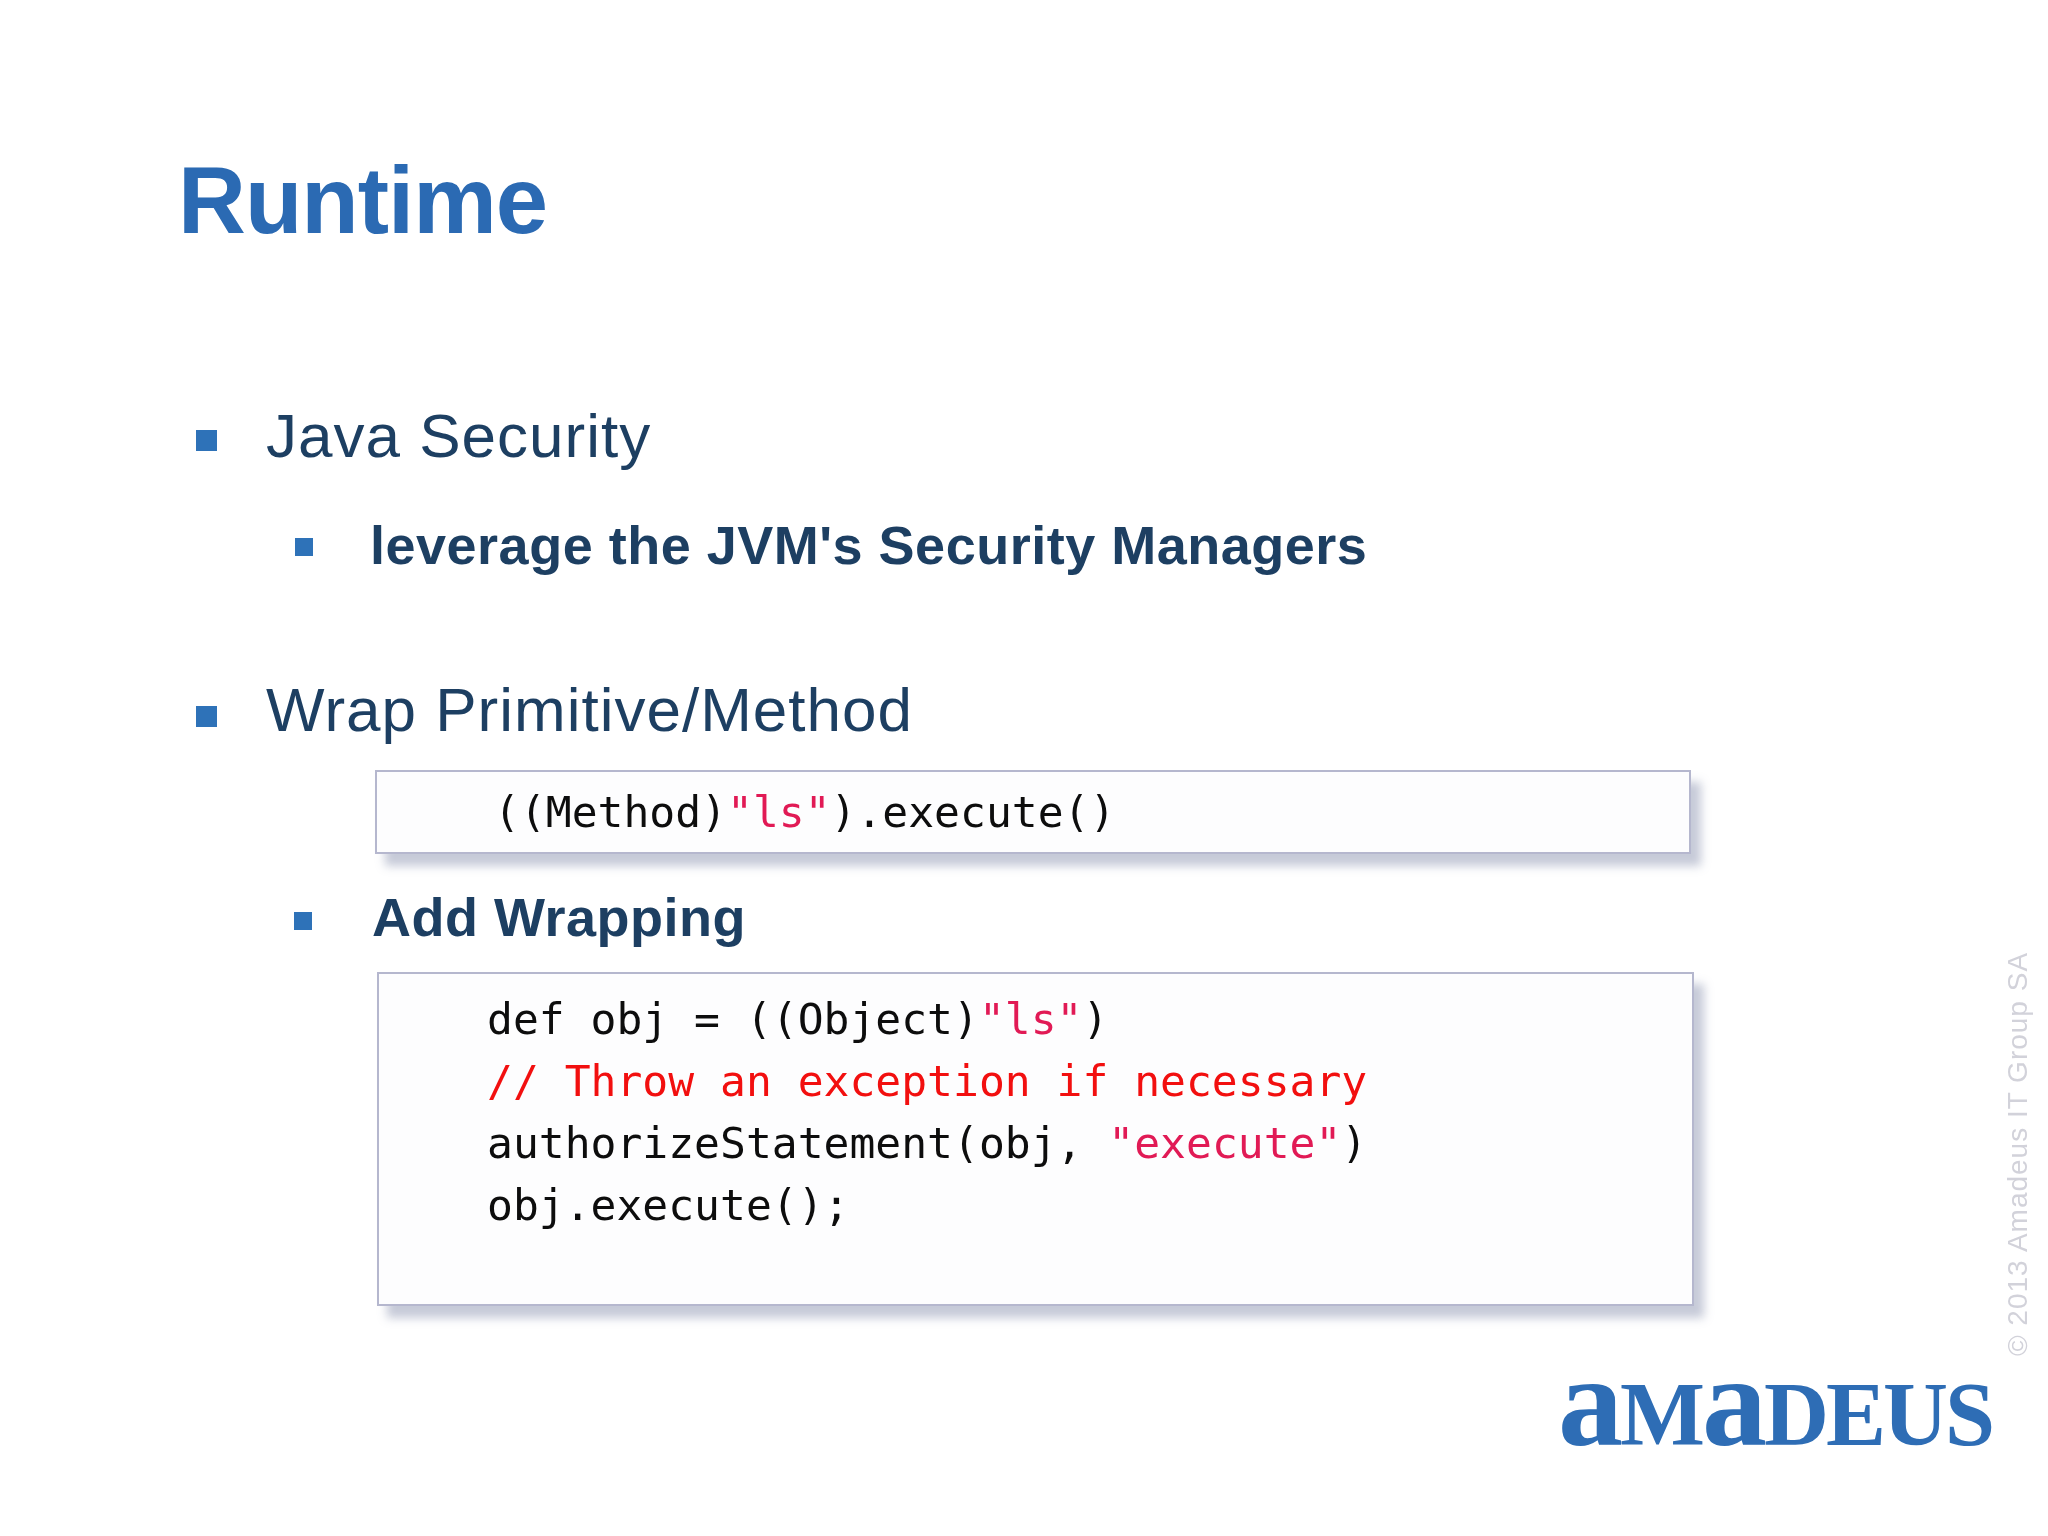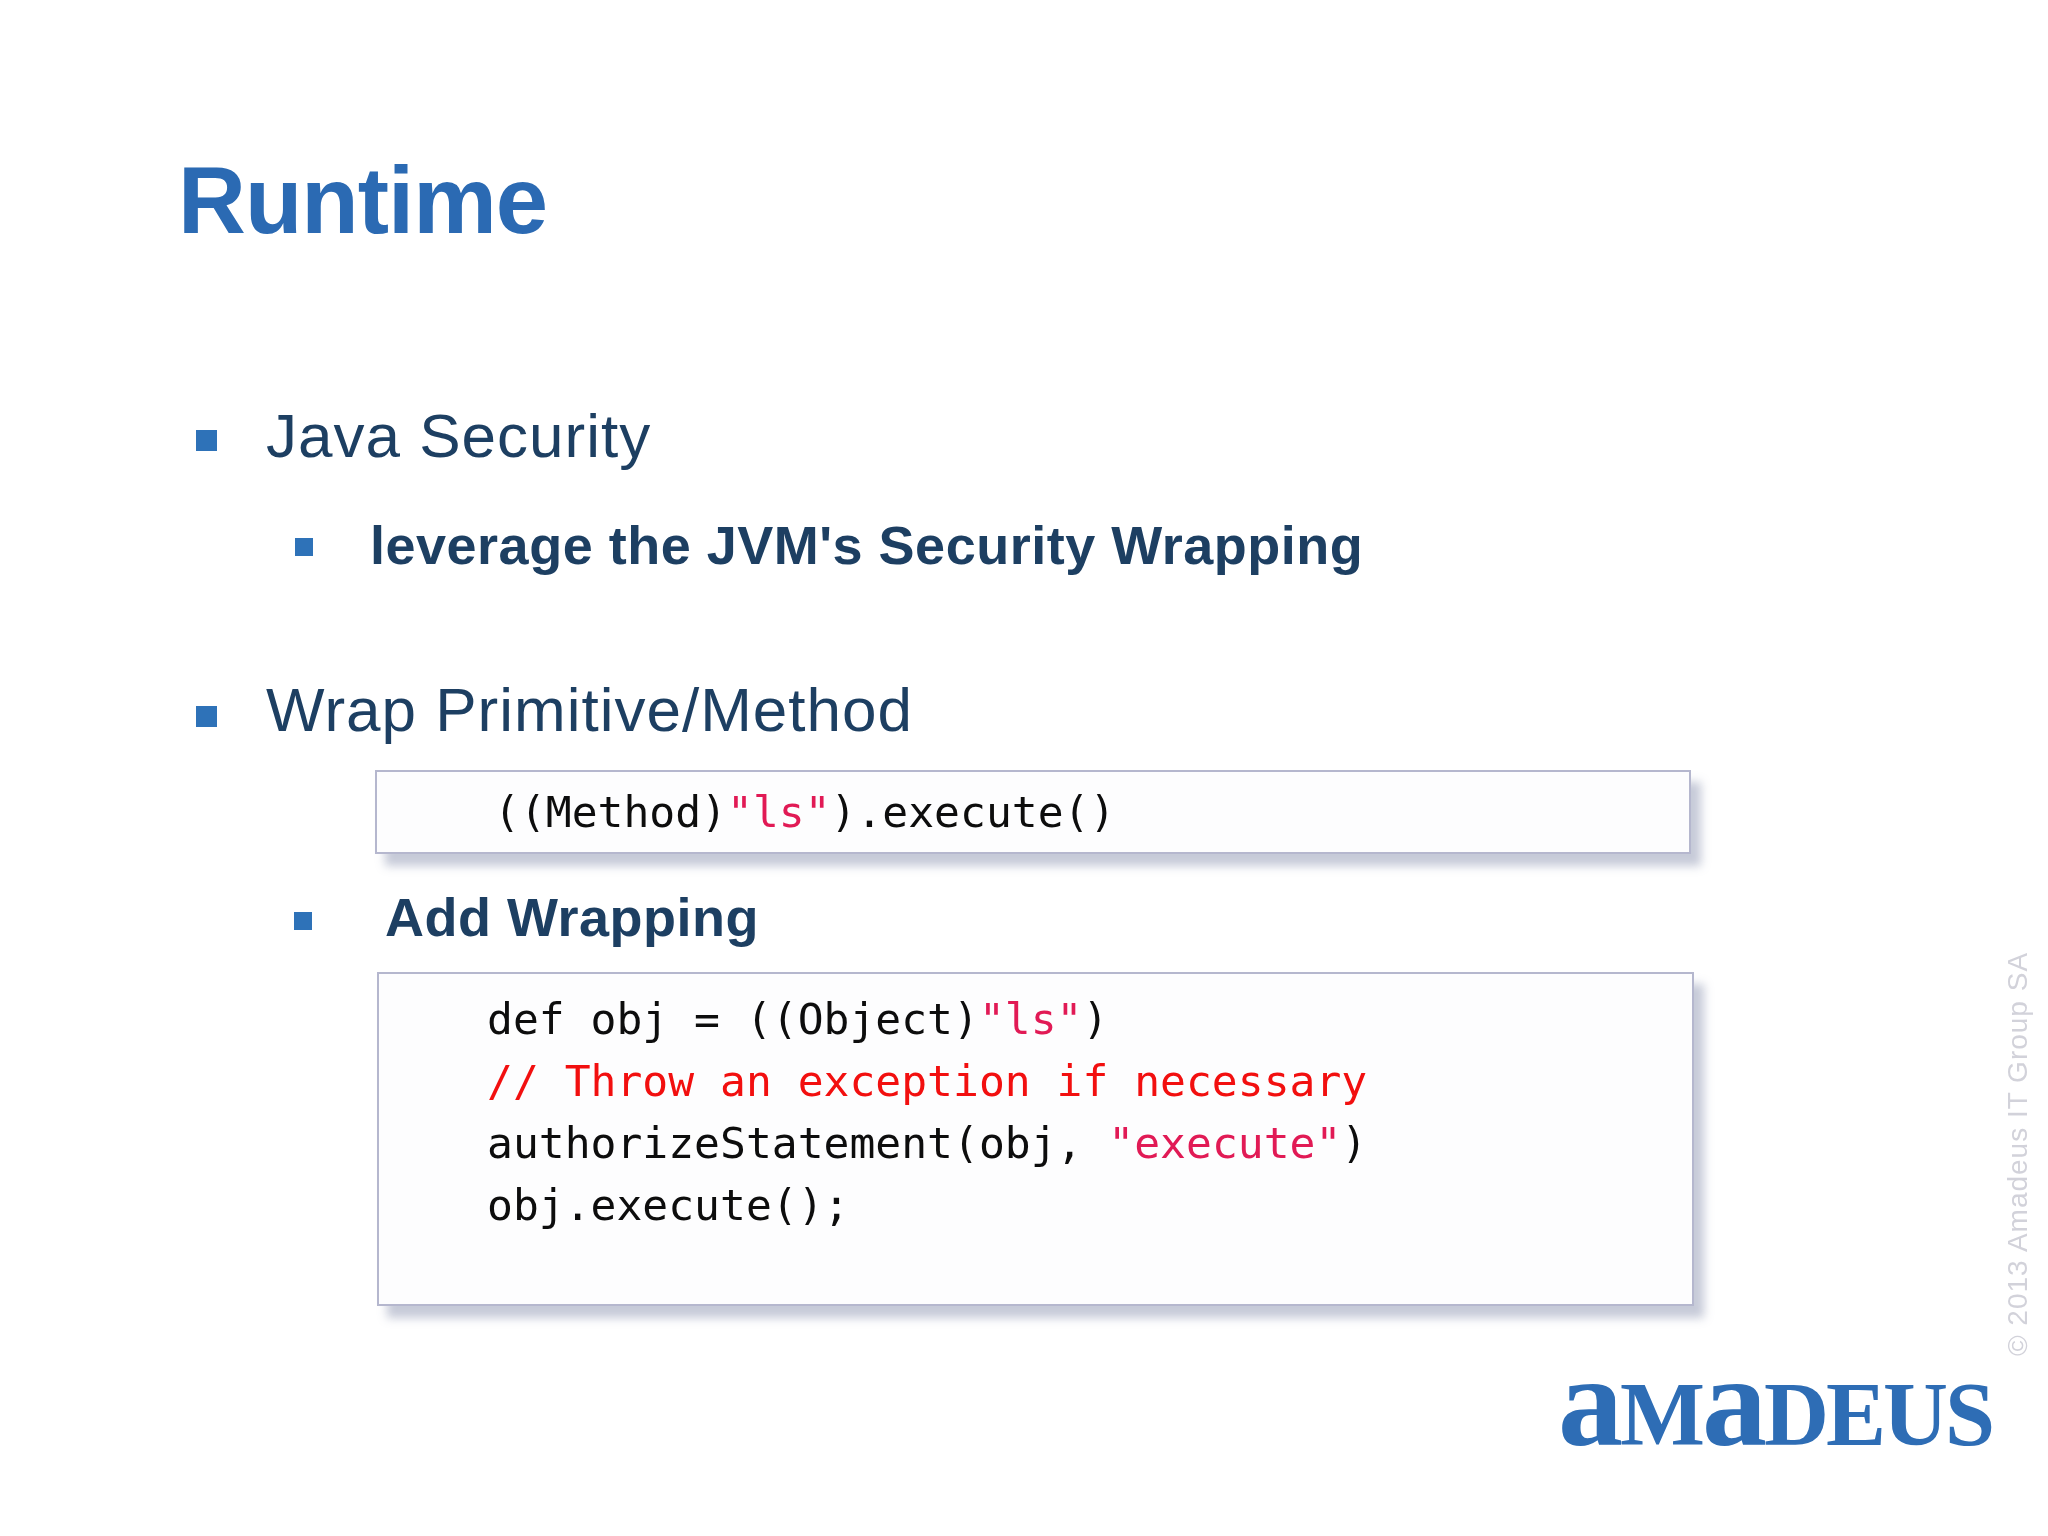--- a/index.html
+++ b/index.html
@@ -87,31 +87,31 @@
 <body>
 
 <div id="slide">
 
   <div class="slide-title">Runtime</div>
 
   <span class="bullet-sq sq-l1" style="left:196px;top:430px;"></span>
   <div class="h2-text" style="left:266px;top:402px;">Java Security</div>
 
   <span class="bullet-sq sq-l2" style="left:295px;top:538px;"></span>
-  <div class="h3-text" style="left:370px;top:516px;">leverage the JVM's Security Wrapping</div>
+  <div class="h3-text" style="left:370px;top:516px;">leverage the JVM's Security Managers</div>
 
   <span class="bullet-sq sq-l1" style="left:196px;top:706px;"></span>
   <div class="h2-text" style="left:266px;top:676px;">Wrap Primitive/Method</div>
 
   <div id="code-box-1" class="code-box">
       <div class="code-line"><span class="seg-plain">((Method)</span><span class="seg-string">"ls"</span><span class="seg-plain">).execute()</span></div>
     </div>
 
   <span class="bullet-sq sq-l2" style="left:294px;top:912px;"></span>
-  <div class="h3-text" style="left:385px;top:888px;">Add Wrapping</div>
+  <div class="h3-text" style="left:372px;top:888px;">Add Wrapping</div>
 
   <div id="code-box-2" class="code-box">
       <div class="code-line"><span class="seg-plain">def obj = ((Object)</span><span class="seg-string">"ls"</span><span class="seg-plain">)</span></div>
       <div class="code-line"><span class="seg-comment">// Throw an exception if necessary</span></div>
       <div class="code-line"><span class="seg-plain">authorizeStatement(obj, </span><span class="seg-string">"execute"</span><span class="seg-plain">)</span></div>
       <div class="code-line"><span class="seg-plain">obj.execute();</span></div>
     </div>
 
   <div class="copyright-wrap">
     <span class="copyright-text">© 2013 Amadeus IT Group SA</span>

